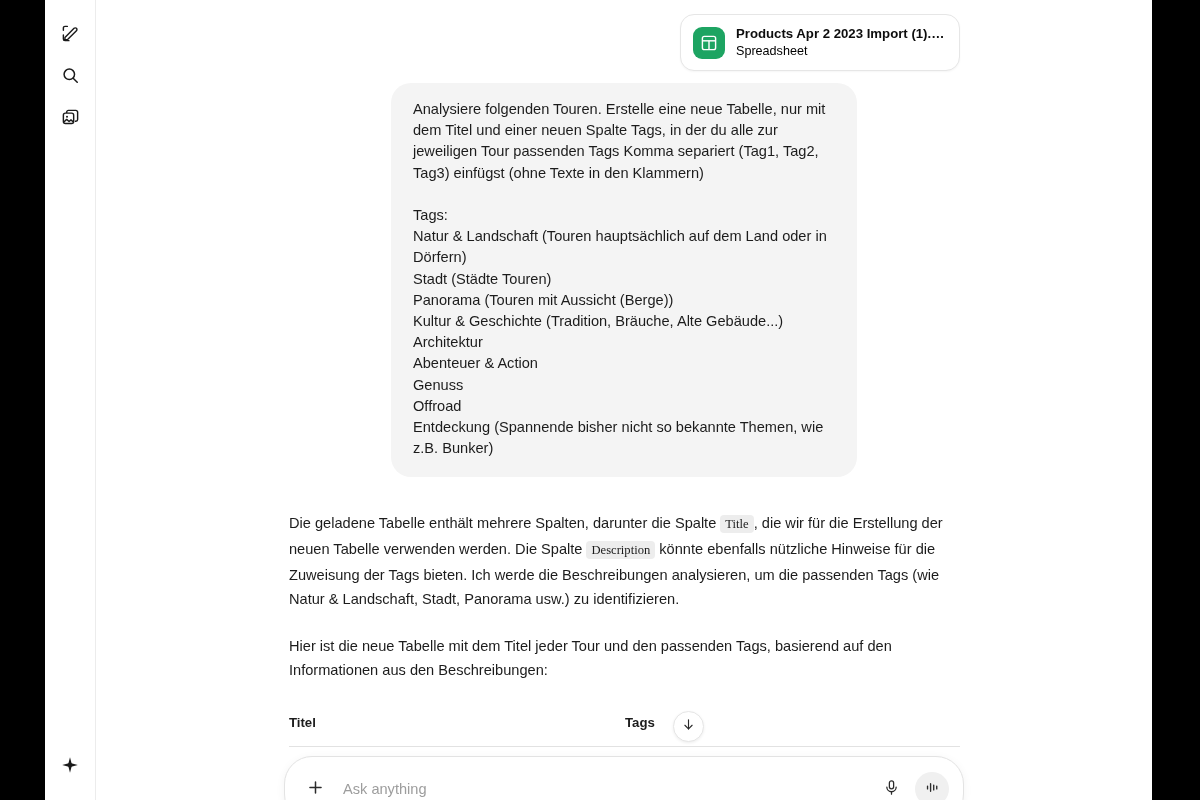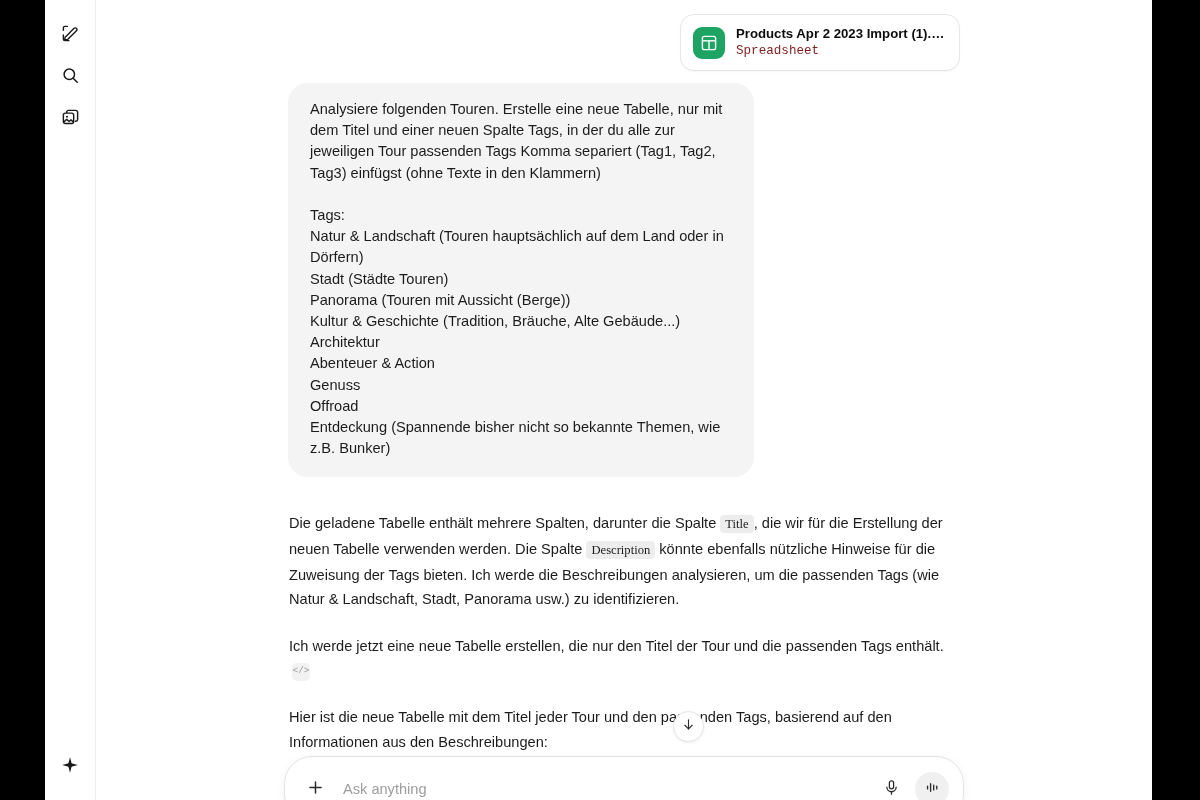--- a/index.html
+++ b/index.html
@@ -125,30 +125,29 @@
     font-weight: bold;
     color: #0d0d0d;
     line-height: 17px;
     white-space: nowrap;
     overflow: hidden;
     text-overflow: ellipsis;
   }
 
   .file-type {
     font-size: 12.6px;
-    color: #7f1d1d;
+    color: #000000;
     line-height: 17px;
     margin-top: 1px;
-    font-family: Liberation Mono, monospace;
   }
 
   
   .user-row {
     display: flex;
-    justify-content: flex-start;
+    justify-content: center;
     margin-top: 12px;
   }
 
   .user-bubble {
     background: #f4f4f4;
     border-radius: 20px;
     padding: 16px 22px 18px 22px;
     max-width: 466px;
     font-size: 14.6px;
     line-height: 21.2px;
@@ -384,21 +383,20 @@
 Architektur
 Abenteuer &amp; Action
 Genuss
 Offroad
 Entdeckung (Spannende bisher nicht so bekannte Themen, wie z.B. Bunker)</div>
           </div>
 
           <div class="assistant">
             <p><span>Die geladene Tabelle enthält mehrere Spalten, darunter die Spalte </span><code class="inline">Title</code><span>, die wir für die Erstellung der neuen Tabelle verwenden werden. Die Spalte </span><code class="inline">Description</code><span> könnte ebenfalls nützliche Hinweise für die Zuweisung der Tags bieten. Ich werde die Beschreibungen analysieren, um die passenden Tags (wie Natur &amp; Landschaft, Stadt, Panorama usw.) zu identifizieren.</span></p>
 
-            <p><span>Ich werde jetzt eine neue Tabelle erstellen, die nur den Titel der Tour und die passenden Tags enthält.</span><span class="code-badge">&lt;/&gt;</span></p>
 
             <p>Hier ist die neue Tabelle mit dem Titel jeder Tour und den passenden Tags, basierend auf den Informationen aus den Beschreibungen:</p>
 
             <table class="result-table">
               <thead>
                 <tr>
                   <th class="col-title">Titel</th>
                   <th>Tags</th>
                 </tr>
               </thead>

